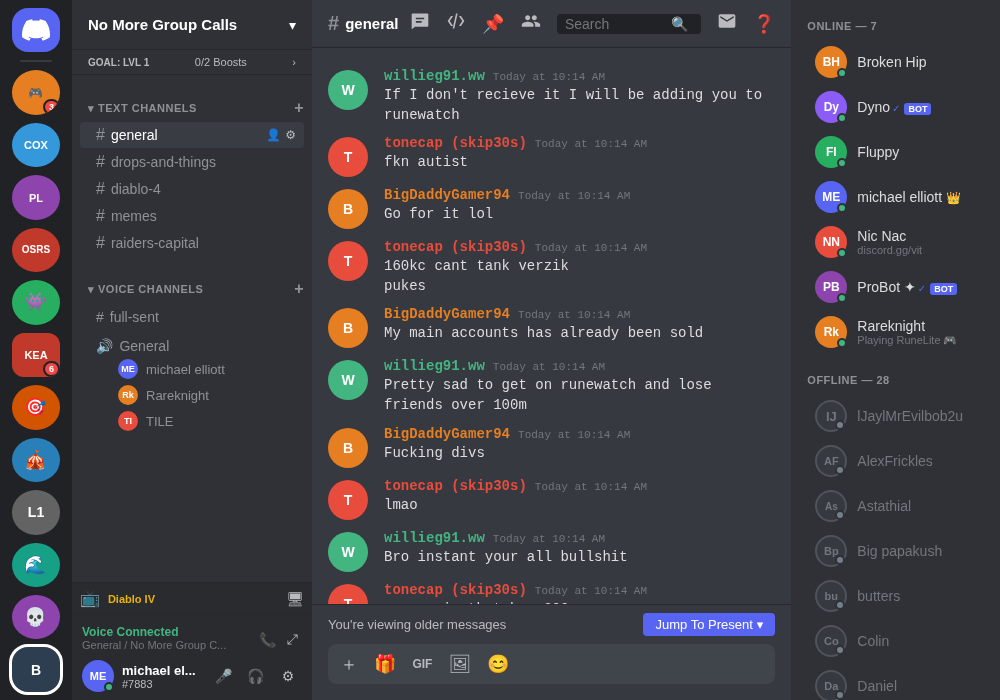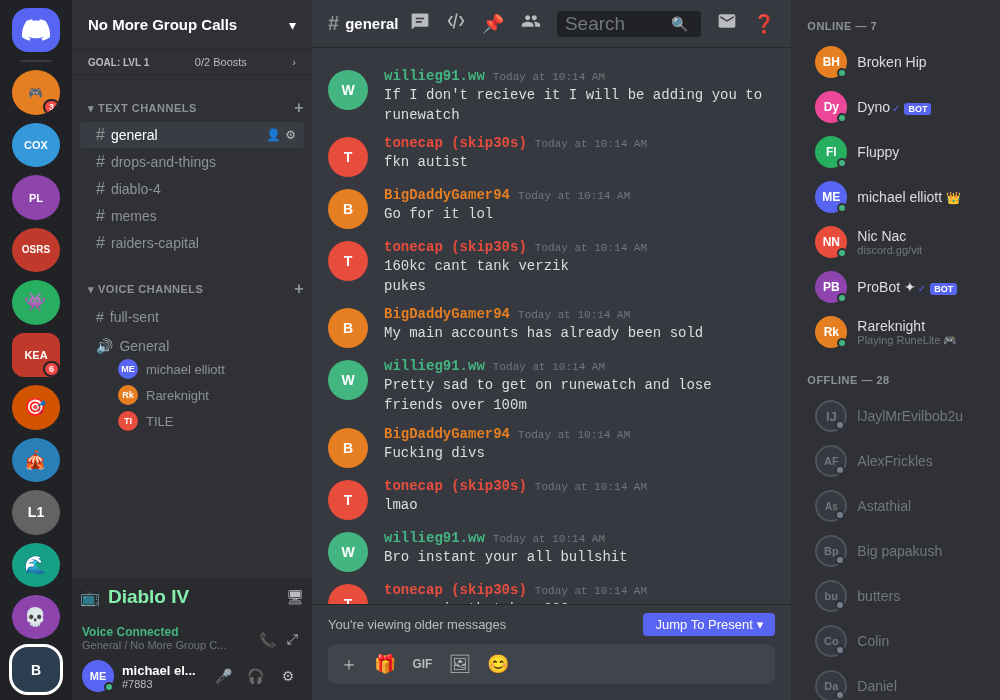--- a/index.html
+++ b/index.html
@@ -197,21 +197,21 @@
     .search-box {
       display: flex; align-items: center;
       background: #202225;
       border-radius: 4px;
       padding: 2px 8px;
       gap: 6px;
       width: 144px;
     }
     .search-input {
       background: none; border: none;
-      color: #d946ef; font-size: 19px;
+      color: #d946ef; font-size: 14px;
       outline: none; width: 100px;
     }
     .search-input::placeholder { color: #72767d; }
 
     
     .messages-container {
       flex: 1;
       overflow-y: auto;
       padding: 16px 0 8px;
     }
@@ -493,21 +493,21 @@
       </div>
       <div class="voice-user">
         <div class="voice-user-avatar" style="background:#e74c3c;">TI</div>
         <span>TILE</span>
       </div>
     </div>
   </div>
 
   <div class="diablo-bar">
     <span style="font-size:16px;">📺</span>
-    <span style="font-size:19px; color:#86efac; font-weight:600;">Diablo IV</span>
+    <span style="font-size:11px; color:#eab308; font-weight:600;">Diablo IV</span>
     <span style="margin-left:auto; color:#b9bbbe;">🖥</span>
   </div>
 
   <div class="voice-connected-area">
     <div style="display:flex;align-items:center;justify-content:space-between;">
       <div>
         <div class="voice-connected-label">Voice Connected</div>
         <div class="voice-connected-sub">General / No More Group C...</div>
       </div>
       <div class="voice-controls">
@@ -731,21 +731,21 @@
     <div class="member-avatar" style="background:#e67e22;">
       BH
       <div class="member-status-dot status-online"></div>
     </div>
     <div class="member-info">
       <div class="member-name">Broken Hip</div>
 
     </div>
   </div>
       <div class="member-item">
-    <div class="member-avatar" style="background:#ec4899;">
+    <div class="member-avatar" style="background:#8b5cf6;">
       Dy
       <div class="member-status-dot status-online"></div>
     </div>
     <div class="member-info">
       <div class="member-name">Dyno<span class="verified-badge">✓</span><span class="bot-badge">BOT</span></div>
 
     </div>
   </div>
       <div class="member-item">
     <div class="member-avatar" style="background:#27ae60;">

